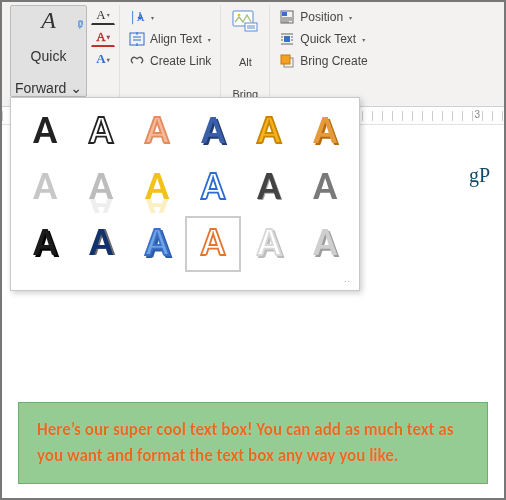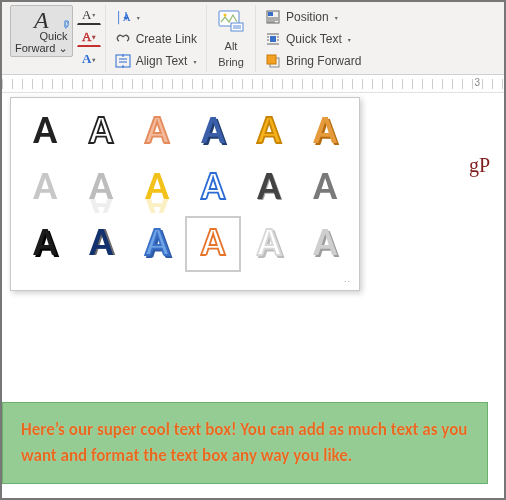--- a/index.html
+++ b/index.html
@@ -3,41 +3,41 @@
 <meta charset="utf-8">
 <style>
   * { box-sizing: border-box; margin: 0; padding: 0; }
   body { font-family: "Segoe UI", Arial, sans-serif; font-size: 12px; background: #fff; color: #333; width: 506px; height: 500px; overflow: hidden; border: 2px solid #777; position: relative; }
   .ribbon { display: flex; background: #f3f2f1; border-bottom: 1px solid #d0d0d0; padding: 3px 4px 2px; }
   .group { display: flex; align-items: flex-start; padding: 0 4px; border-right: 1px solid #e0e0e0; }
   .group:last-child { border-right: none; }
   .qs-btn { background: #e1e1e1; border: 1px solid #bbb; padding: 4px 4px 2px; text-align: center; cursor: pointer; border-radius: 2px; }
   .qs-big { font-family: Georgia, serif; font-size: 24px; line-height: 20px; font-style: italic; display: block; position: relative; }
   .brush { color: #2a79d7; font-size: 12px; position: absolute; right: -2px; bottom: -4px; transform: rotate(45deg); }
-  .qs-label { font-size: 11px; line-height: 12px; display: block; margin-top: 0; text-align: right; }
+  .qs-label { font-size: 14px; line-height: 12px; display: block; margin-top: 20px; }
   .mini-col { display: flex; flex-direction: column; gap: 2px; margin-left: 4px; }
   .mini { width: 24px; height: 20px; border: 1px solid transparent; display: flex; align-items: center; justify-content: center; font-family: Georgia, serif; font-size: 13px; cursor: pointer; position: relative; }
   .mini .dd { font-size: 6px; margin-left: 1px; color: #666; }
   .list-col { display: flex; flex-direction: column; gap: 2px; padding-top: 2px; }
   .list-btn { display: flex; align-items: center; gap: 5px; padding: 2px 5px; cursor: pointer; white-space: nowrap; font-size: 12px; color: #444; }
   .list-btn svg { flex-shrink: 0; }
   .list-btn .dd { font-size: 6px; margin-left: 1px; color: #666; }
   .alt-btn { text-align: center; padding: 4px 6px; cursor: pointer; }
-  .alt-label { font-size: 11px; line-height: 12px; display: block; margin-top: 4px; color: #444;}
+  .alt-label { font-size: 11px; line-height: 12px; display: block; margin-top: 20px; color: #444;}
   .ruler { height: 18px; background: #fff; border-bottom: 1px solid #e0e0e0; position: relative; }
   .ruler::before { content:""; position:absolute; left:0; right:0; top:4px; height:10px; background: repeating-linear-gradient(90deg, #ccc 0 1px, transparent 1px 10px); }
   .ruler-num { position: absolute; top: 2px; font-size: 10px; color: #888; }
   .gallery { position: absolute; left: 8px; top: 95px; width: 350px; background: #fff; border: 1px solid #c8c8c8; box-shadow: 2px 2px 6px rgba(0,0,0,0.2); padding: 6px; display: grid; grid-template-columns: repeat(6, 1fr); gap: 0; z-index: 10; }
   .swatch { height: 56px; display: flex; align-items: center; justify-content: center; cursor: pointer; border: 2px solid transparent; }
   .swatch.sel { border-color: #ccc; }
   .swatch svg { display: block; }
   .gallery-resize { grid-column: 1 / -1; text-align: right; padding: 2px 2px 0 0; color: #999; font-size: 9px; letter-spacing: 1px; }
   .doc { position: absolute; left: 0; right: 0; top: 112px; bottom: 0; padding: 0 10px; }
-  .watermark { position: absolute; right: 14px; top: 40px; font-family: Georgia, serif; font-size: 20px; color: #7f1d1d; }
-  .textbox { position: absolute; left: 0; right: 16px; bottom: 14px; background: #94cc94; border: 1px solid #6db06d; padding: 14px 18px; font-family: Calibri, Arial, sans-serif; font-size: 17px; line-height: 26px; font-weight: 600; color: #e56a1f; }
+  .watermark { position: absolute; right: 14px; top: 50px; font-family: Georgia, serif; font-size: 20px; color: #0c4a6e; }
+  .textbox { position: absolute; left: 16px; right: 16px; bottom: 14px; background: #94cc94; border: 1px solid #6db06d; padding: 14px 18px; font-family: Calibri, Arial, sans-serif; font-size: 17px; line-height: 26px; font-weight: 600; color: #e56a1f; }
   .textbox span { text-shadow: 0 0 1px rgba(255,255,255,0.6); }
 </style>
 </head>
 <body>
 
 <div class="ribbon">
 
   <div class="group">
     <div class="qs-btn">
       <span class="qs-big">A<span class="brush">✎</span></span>
@@ -64,32 +64,32 @@
     <div class="list-col">
       <div class="list-btn">
         <svg width="16" height="16">
             <text x="0" y="12" font-size="11" fill="#2a6bd4" font-family="serif">│A</text>
             <path d="M11 3 v7 l-2 -2 m2 2 l2 -2" stroke="#2a6bd4" fill="none" stroke-width="1.2"></path>
           </svg>
           <span class="dd">▾</span>
       </div>
       <div class="list-btn">
         <svg width="16" height="16">
-            <path d="M4 10 a3 3 0 1 1 4 -4 M8 6 a3 3 0 1 1 4 4" fill="none" stroke="#555" stroke-width="1.4"></path>
-          </svg>
-        <span>Create Link</span>
-      </div>
-      <div class="list-btn">
-        <svg width="16" height="16">
             <rect x="1" y="2" width="14" height="12" fill="none" stroke="#2a6bd4"></rect>
             <path d="M4 6 h8 M4 9 h8" stroke="#2a6bd4"></path>
             <path d="M8 1 v3 M8 12 v3" stroke="#2a6bd4"></path>
           </svg>
         <span>Align Text</span>
           <span class="dd">▾</span>
+      </div>
+      <div class="list-btn">
+        <svg width="16" height="16">
+            <path d="M4 10 a3 3 0 1 1 4 -4 M8 6 a3 3 0 1 1 4 4" fill="none" stroke="#555" stroke-width="1.4"></path>
+          </svg>
+        <span>Create Link</span>
       </div>
     </div>
   </div>
 
   <div class="group">
     <div class="alt-btn">
       <svg width="28" height="24">
           <rect x="2" y="2" width="20" height="15" fill="#fff" stroke="#5a8bd6" rx="1"></rect>
           <path d="M4 13 l4 -5 l4 5 l4 -7 l4 7" fill="none" stroke="#9cc17a" stroke-width="1.3"></path>
           <circle cx="8" cy="6" r="1.5" fill="#f3c21a"></circle>
@@ -118,21 +118,21 @@
             <path d="M2 3 h12 M2 6 h2 M12 6 h2 M2 9 h2 M12 9 h2 M2 13 h12" stroke="#666"></path>
           </svg>
         <span>Quick Text</span>
           <span class="dd">▾</span>
       </div>
       <div class="list-btn">
         <svg width="16" height="16">
             <rect x="5" y="5" width="9" height="9" fill="none" stroke="#888"></rect>
             <rect x="2" y="2" width="9" height="9" fill="#f4a023" stroke="#c77a0a"></rect>
           </svg>
-        <span>Bring Forward</span>
+        <span>Bring Create</span>
       </div>
     </div>
   </div>
 </div>
 
 <div class="ruler">
   <span class="ruler-num" style="right:24px">3</span>
 </div>
 
 <div class="doc">

